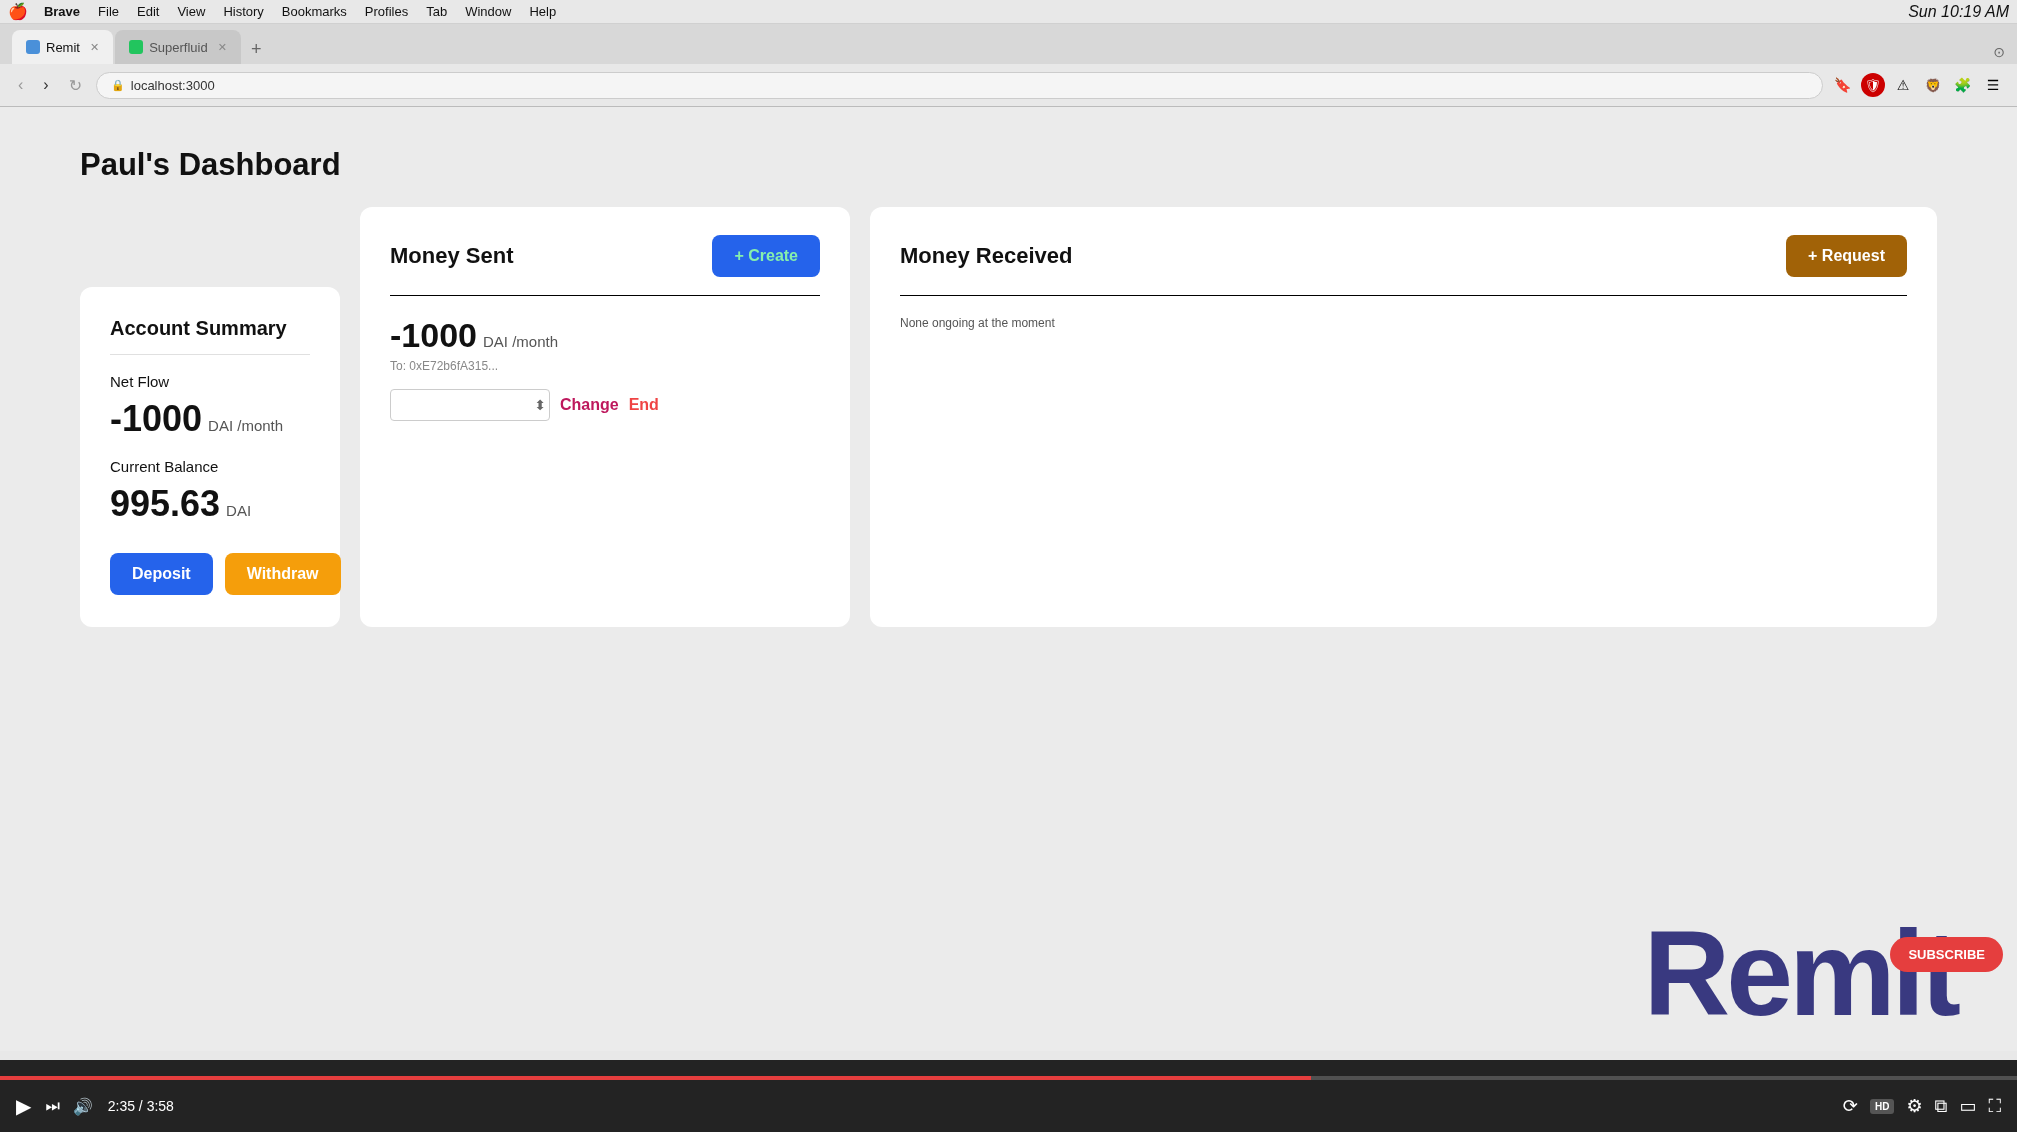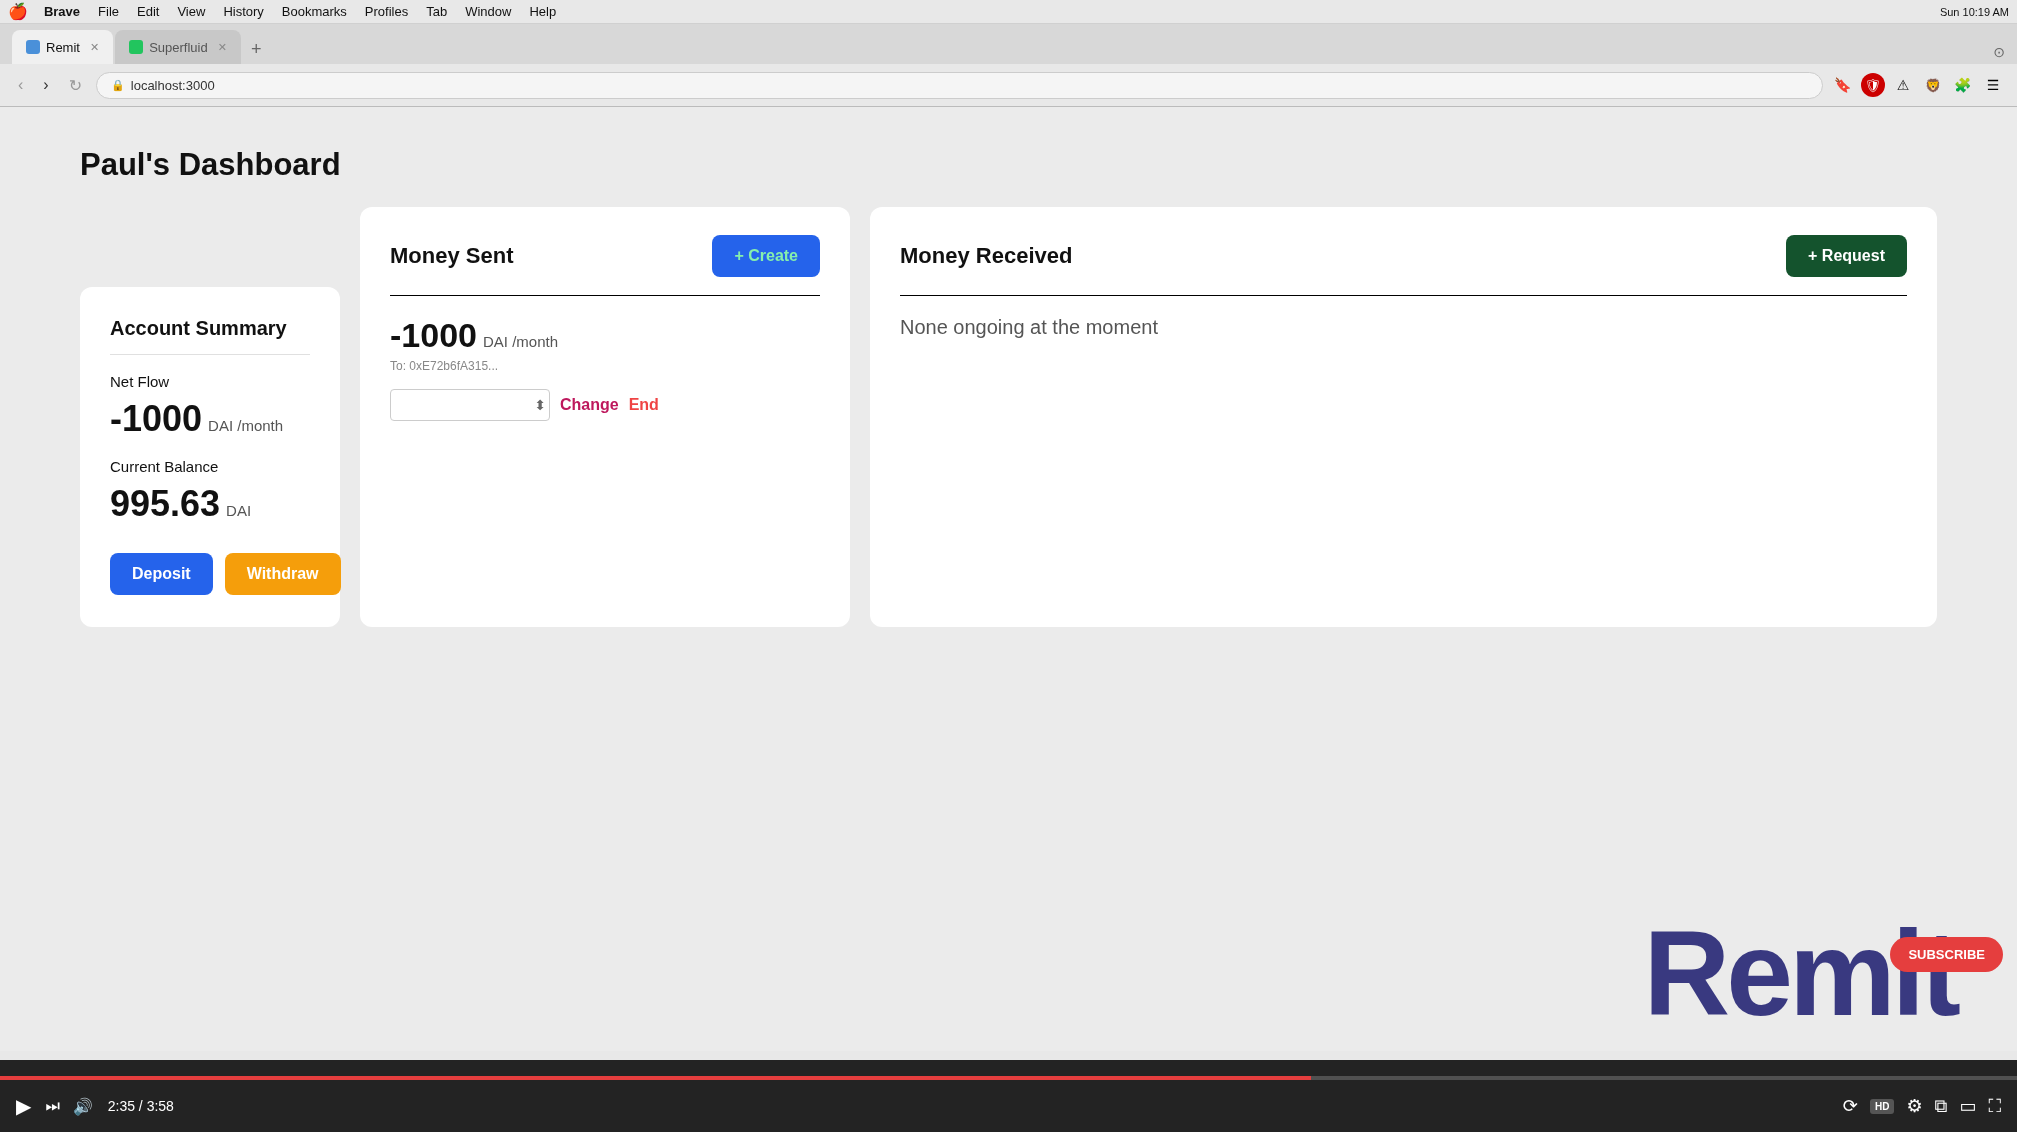--- a/index.html
+++ b/index.html
@@ -177,21 +177,21 @@
       background: #2563eb;
       color: #86efac;
       border: none;
       border-radius: 8px;
       padding: 12px 22px;
       font-size: 16px;
       font-weight: 600;
       cursor: pointer;
     }
     .btn-request {
-      background: #14532d;
+      background: #a16207;
       color: #fff;
       border: none;
       border-radius: 8px;
       padding: 12px 22px;
       font-size: 16px;
       font-weight: 600;
       cursor: pointer;
     }
     .stream-amount {
       display: flex;
@@ -258,21 +258,21 @@
 
     
     .money-received-card {
       background: #fff;
       border-radius: 12px;
       padding: 28px 30px;
       flex: 1;
       min-height: 420px;
     }
     .none-text {
-      font-size: 20px;
+      font-size: 12px;
       color: #555;
       margin-top: 10px;
     }
 
     
     .video-bar {
       position: fixed;
       bottom: 0;
       left: 0;
       right: 0;
@@ -350,21 +350,21 @@
   <span class="menu-item" style="font-weight:600;">Brave</span>
   <span class="menu-item">File</span>
   <span class="menu-item">Edit</span>
   <span class="menu-item">View</span>
   <span class="menu-item">History</span>
   <span class="menu-item">Bookmarks</span>
   <span class="menu-item">Profiles</span>
   <span class="menu-item">Tab</span>
   <span class="menu-item">Window</span>
   <span class="menu-item">Help</span>
-  <span style="margin-left:auto; font-size:11px;">Sun 10:19 AM</span>
+  <span style="margin-left:auto; font-size:16px;font-style:italic;">Sun 10:19 AM</span>
 </div>
 
 <div class="browser-chrome">
 
   <div class="tab-bar">
     <div class="tab tab-active">
       <span style="width:14px; height:14px; background:#4a90d9; border-radius:3px; display:inline-block;"></span>
       <span>Remit</span>
       <span class="tab-close">✕</span>
     </div>

